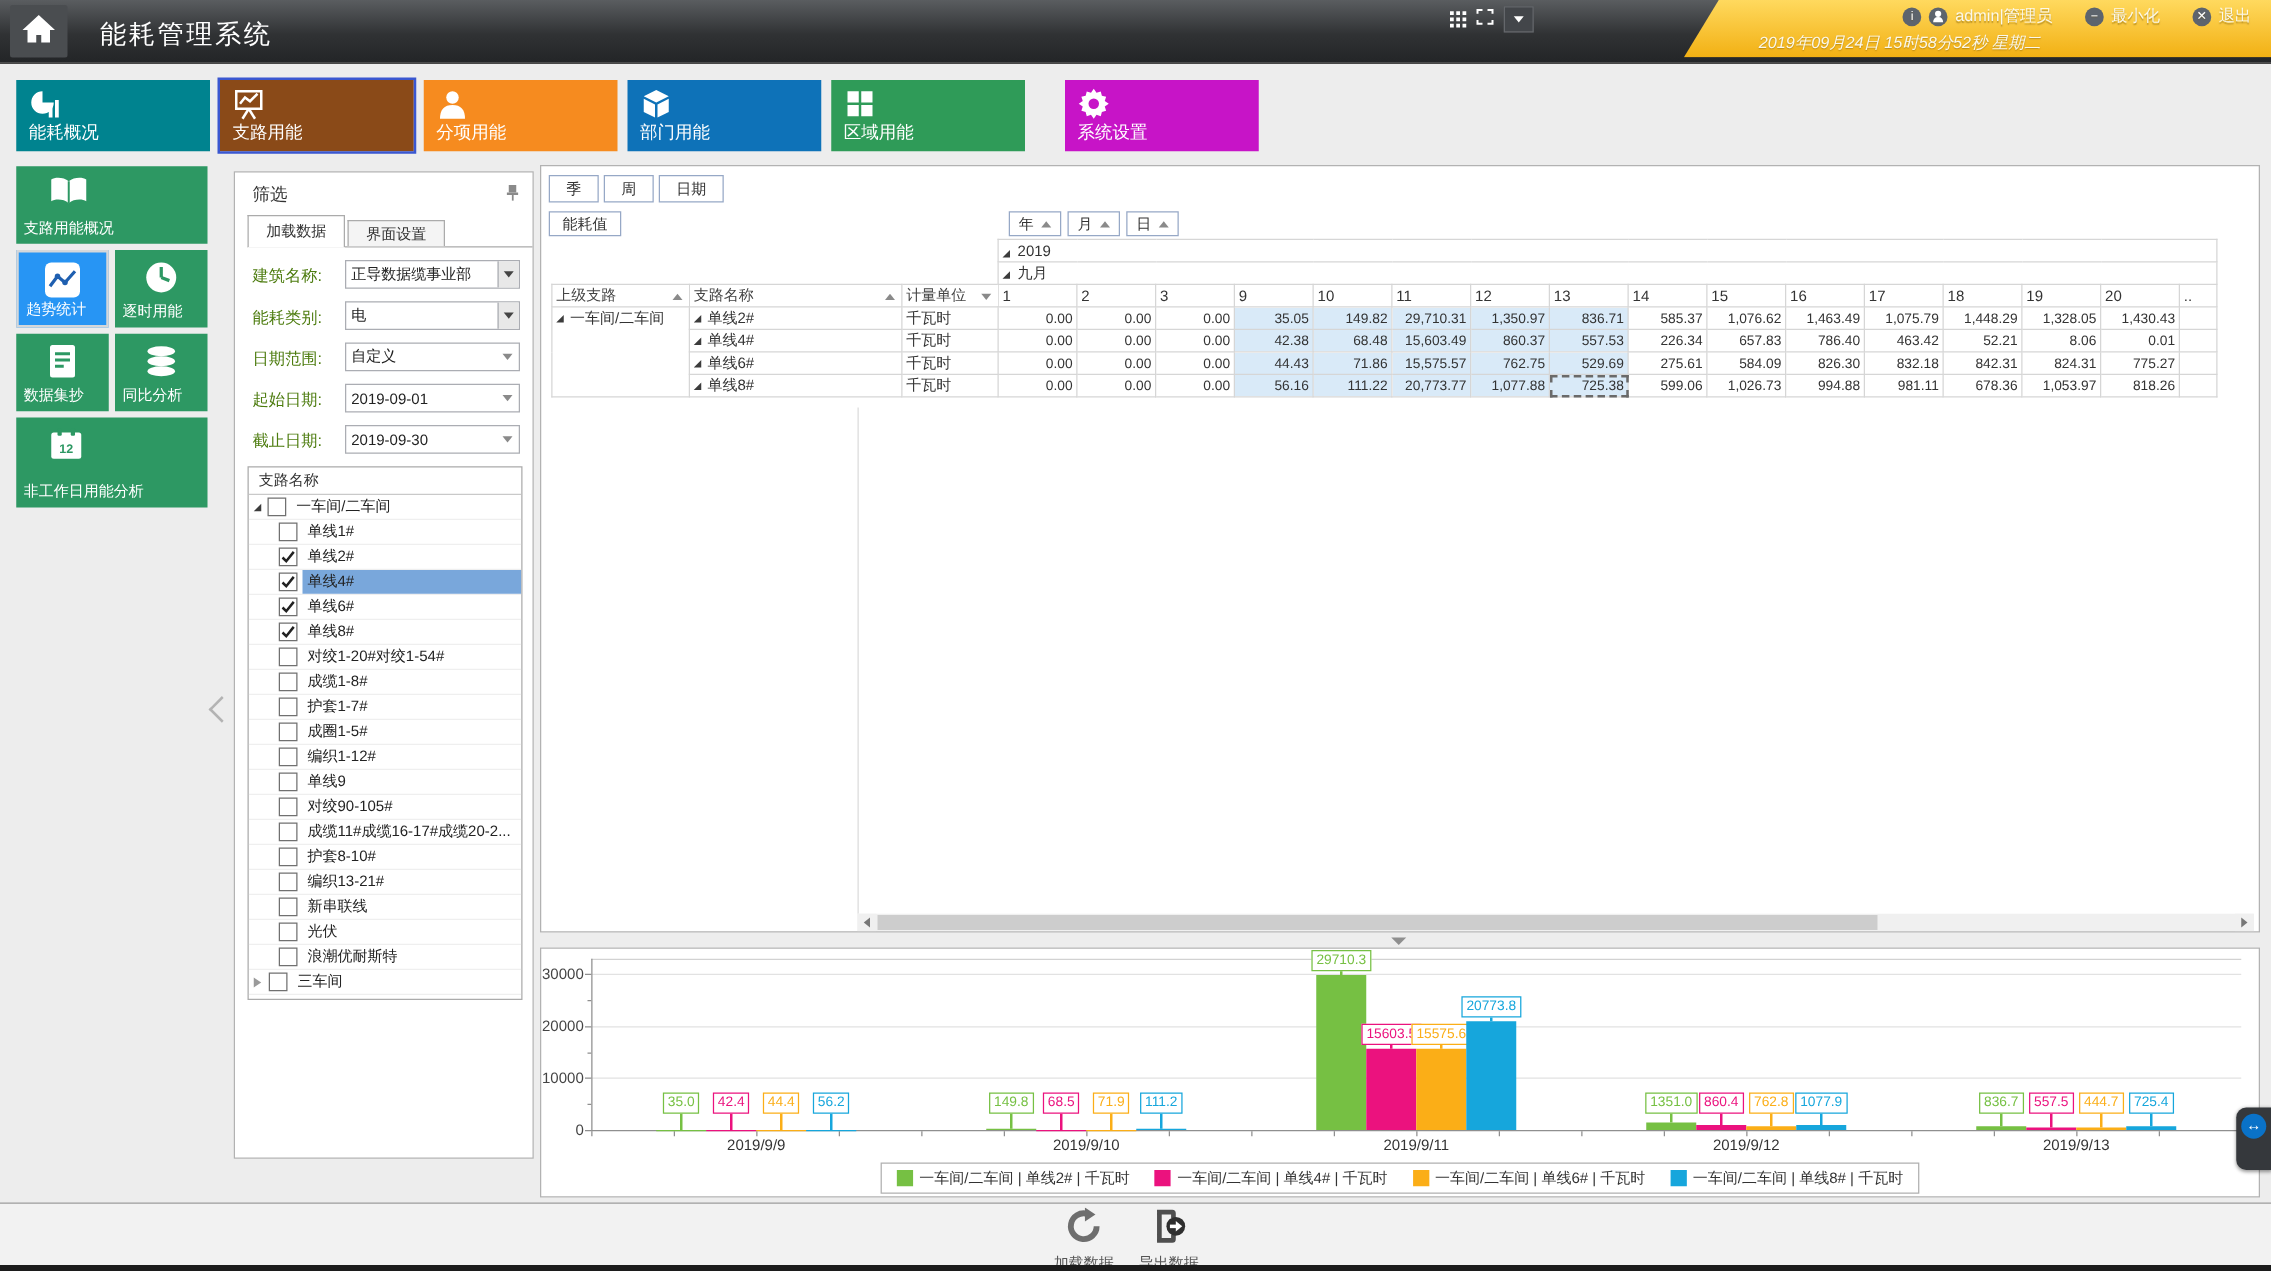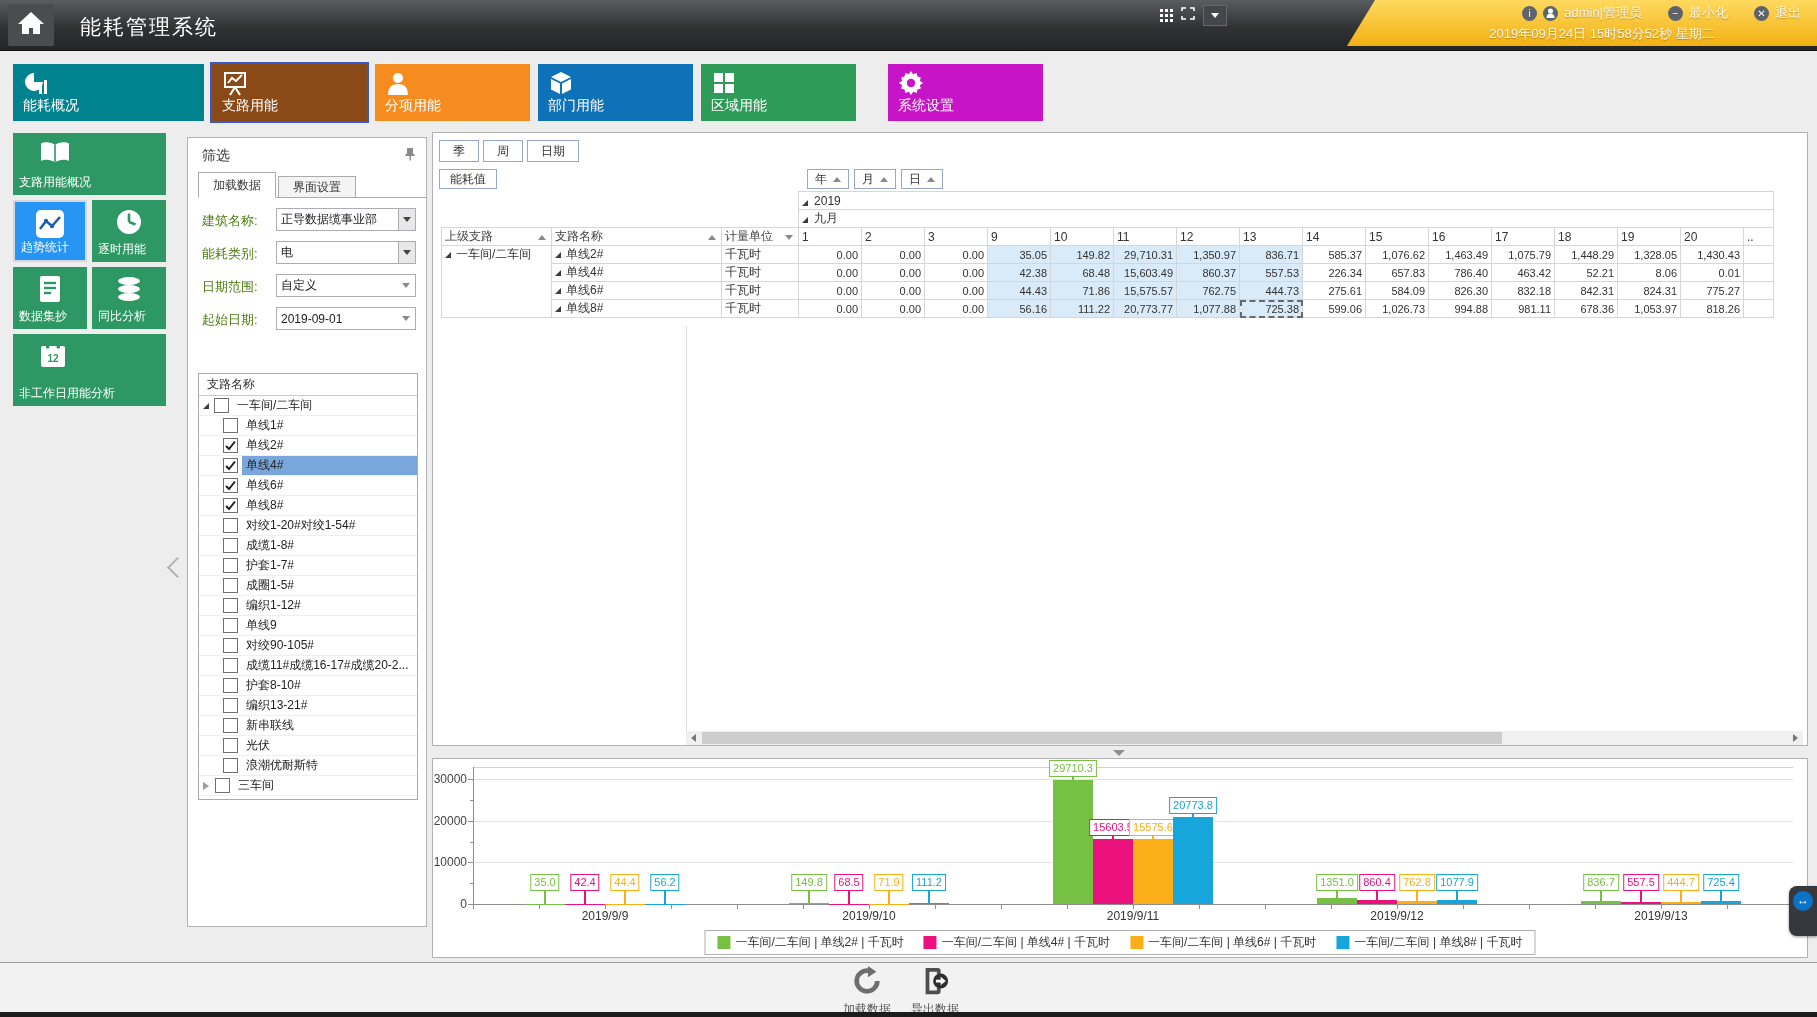--- a/index.html
+++ b/index.html
@@ -15,21 +15,21 @@
   .win-widgets{position:absolute;left:1160px;top:5px;display:flex;align-items:center;gap:7px;}
   .widget-grid{display:grid;grid-template-columns:repeat(3,3px);grid-gap:2px;}
   .widget-grid i{width:3px;height:3px;background:#fff;display:block;}
   .widget-chevron{width:22px;height:19px;background:#43464a;border:1px solid #64676b;
     display:flex;align-items:center;justify-content:center;}
   .gold{position:absolute;right:0;top:0;width:470px;height:46px;color:#fbf8ea;
     background:linear-gradient(#ffd95e,#f2b013);clip-path:polygon(28px 0,100% 0,100% 100%,0 100%);
     text-shadow:0 1px 1px rgba(110,80,0,.45);}
   .gold-row1{display:flex;align-items:center;justify-content:flex-end;gap:6px;padding:4px 16px 0 50px;font-size:13px;}
   .gold-row1 .sp{width:14px;}
-  .gold-row2{padding:3px 20px 0 60px;font-size:13px;text-align:center;}
+  .gold-row2{padding:3px 20px 0 60px;font-size:13px;text-align:left;font-style:italic;}
   .gicon{width:15px;height:15px;border-radius:50%;background:#5d646d;color:#fff;font-size:10px;
     line-height:15px;text-align:center;display:inline-block;font-style:normal;}
 
   
   #nav-row{position:absolute;left:13px;top:64px;display:flex;gap:8px;}
   .nav-tile{position:relative;width:155px;height:57px;color:#fff;cursor:pointer;flex:none;}
   .nav-tile.selected{outline:2px solid #3a57d0;}
   .nav-icon{position:absolute;left:10px;top:6px;}
   .nav-label{position:absolute;left:10px;bottom:6px;font-size:14px;}
 
@@ -205,21 +205,21 @@
         <span>最小化</span>
         <span class="sp"></span>
         <span class="gicon">✕</span>
         <span>退出</span>
       </div>
       <div class="gold-row2">2019年09月24日 15时58分52秒 星期二</div>
     </div>
   </div>
 
   <div id="nav-row">
-      <div class="nav-tile" style="background: rgb(0, 131, 143); padding-left: 36px;">
+      <div class="nav-tile" style="background: rgb(0, 131, 143);">
         <span class="nav-icon"><svg width="26" height="26">
             <path d="M11 3 A9 9 0 1 0 20 12 L11 12 Z" fill="#fff"></path>
             <rect x="16" y="15" width="3" height="9" fill="#fff"></rect>
             <rect x="21" y="10" width="3" height="14" fill="#fff"></rect>
           </svg></span>
         <span class="nav-label">能耗概况</span>
       </div>
       <div class="nav-tile selected" style="background: rgb(138, 74, 24);">
         <span class="nav-icon"><svg width="26" height="26">
             <rect x="3" y="3" width="20" height="14" fill="none" stroke="#fff" stroke-width="2"></rect>
@@ -354,20 +354,29 @@
             <span class="fvalue">自定义</span>
             <span class="plain-arrow">
               <span class="tri-down"></span>
             </span>
           </div>
         </div>
         <div class="ffield">
           <span class="flabel">起始日期:</span>
           <div class="fcontrol">
             <span class="fvalue">2019-09-01</span>
+            <span class="plain-arrow">
+              <span class="tri-down"></span>
+            </span>
+          </div>
+        </div>
+        <div class="ffield">
+          <span class="flabel">截止日期:</span>
+          <div class="fcontrol">
+            <span class="fvalue">2019-09-30</span>
             <span class="plain-arrow">
               <span class="tri-down"></span>
             </span>
           </div>
         </div>
       </div>
     <div id="treebox">
       <div class="tree-header">支路名称</div>
       <div id="tree-items">
           <div class="tree-item ind0">
@@ -589,21 +598,21 @@
           <tr>
             <td class="branchcell"><span class="tri-exp sm"></span><span>单线6#</span></td>
             <td class="unitcell">千瓦时</td>
             <td class="valcell">0.00</td>
             <td class="valcell">0.00</td>
             <td class="valcell">0.00</td>
             <td class="valcell hl">44.43</td>
             <td class="valcell hl">71.86</td>
             <td class="valcell hl">15,575.57</td>
             <td class="valcell hl">762.75</td>
-            <td class="valcell hl">444.73</td>
+            <td class="valcell hl">529.69</td>
             <td class="valcell">275.61</td>
             <td class="valcell">584.09</td>
             <td class="valcell">826.30</td>
             <td class="valcell">832.18</td>
             <td class="valcell">842.31</td>
             <td class="valcell">824.31</td>
             <td class="valcell">775.27</td>
             <td class="valcell"></td>
           </tr>
           <tr>

